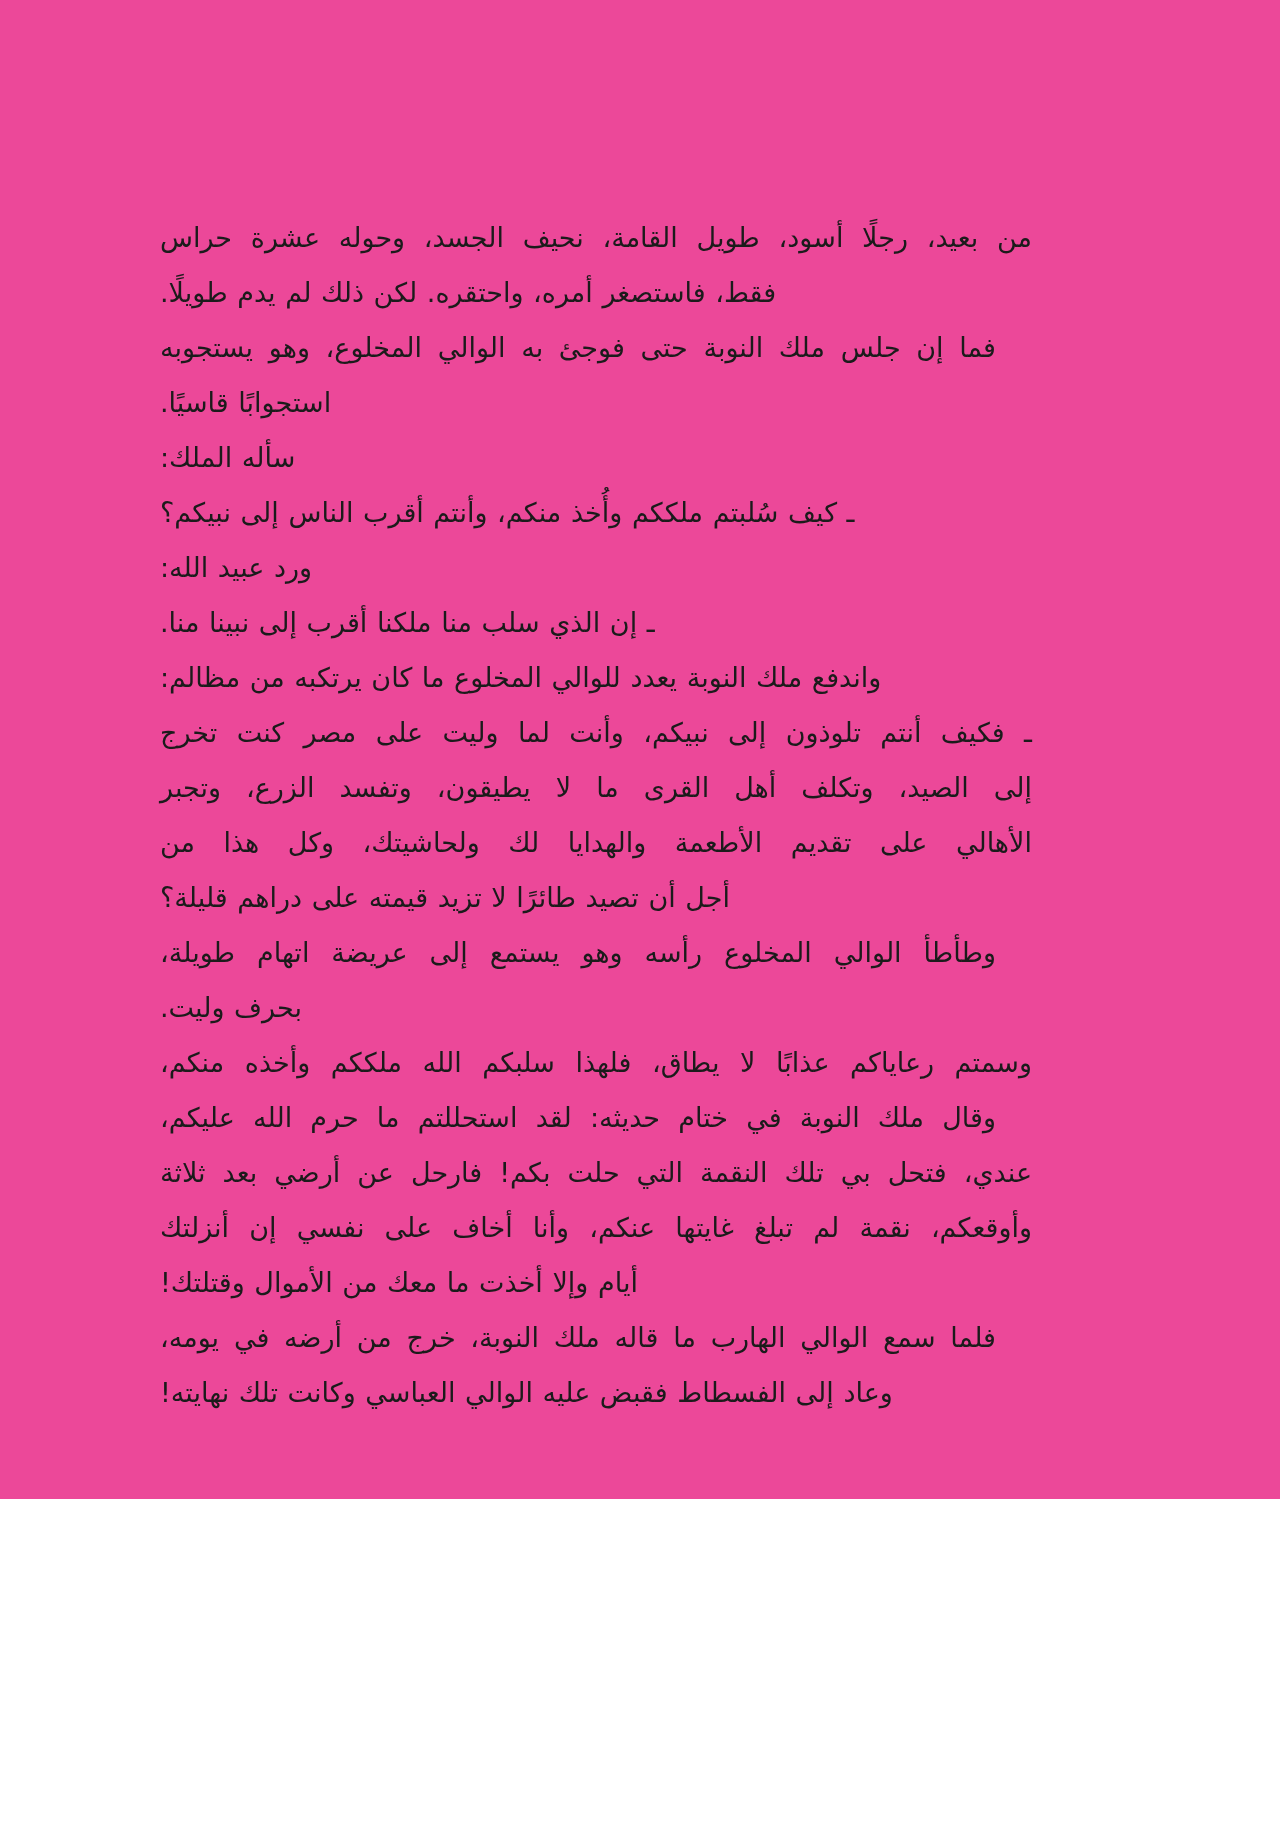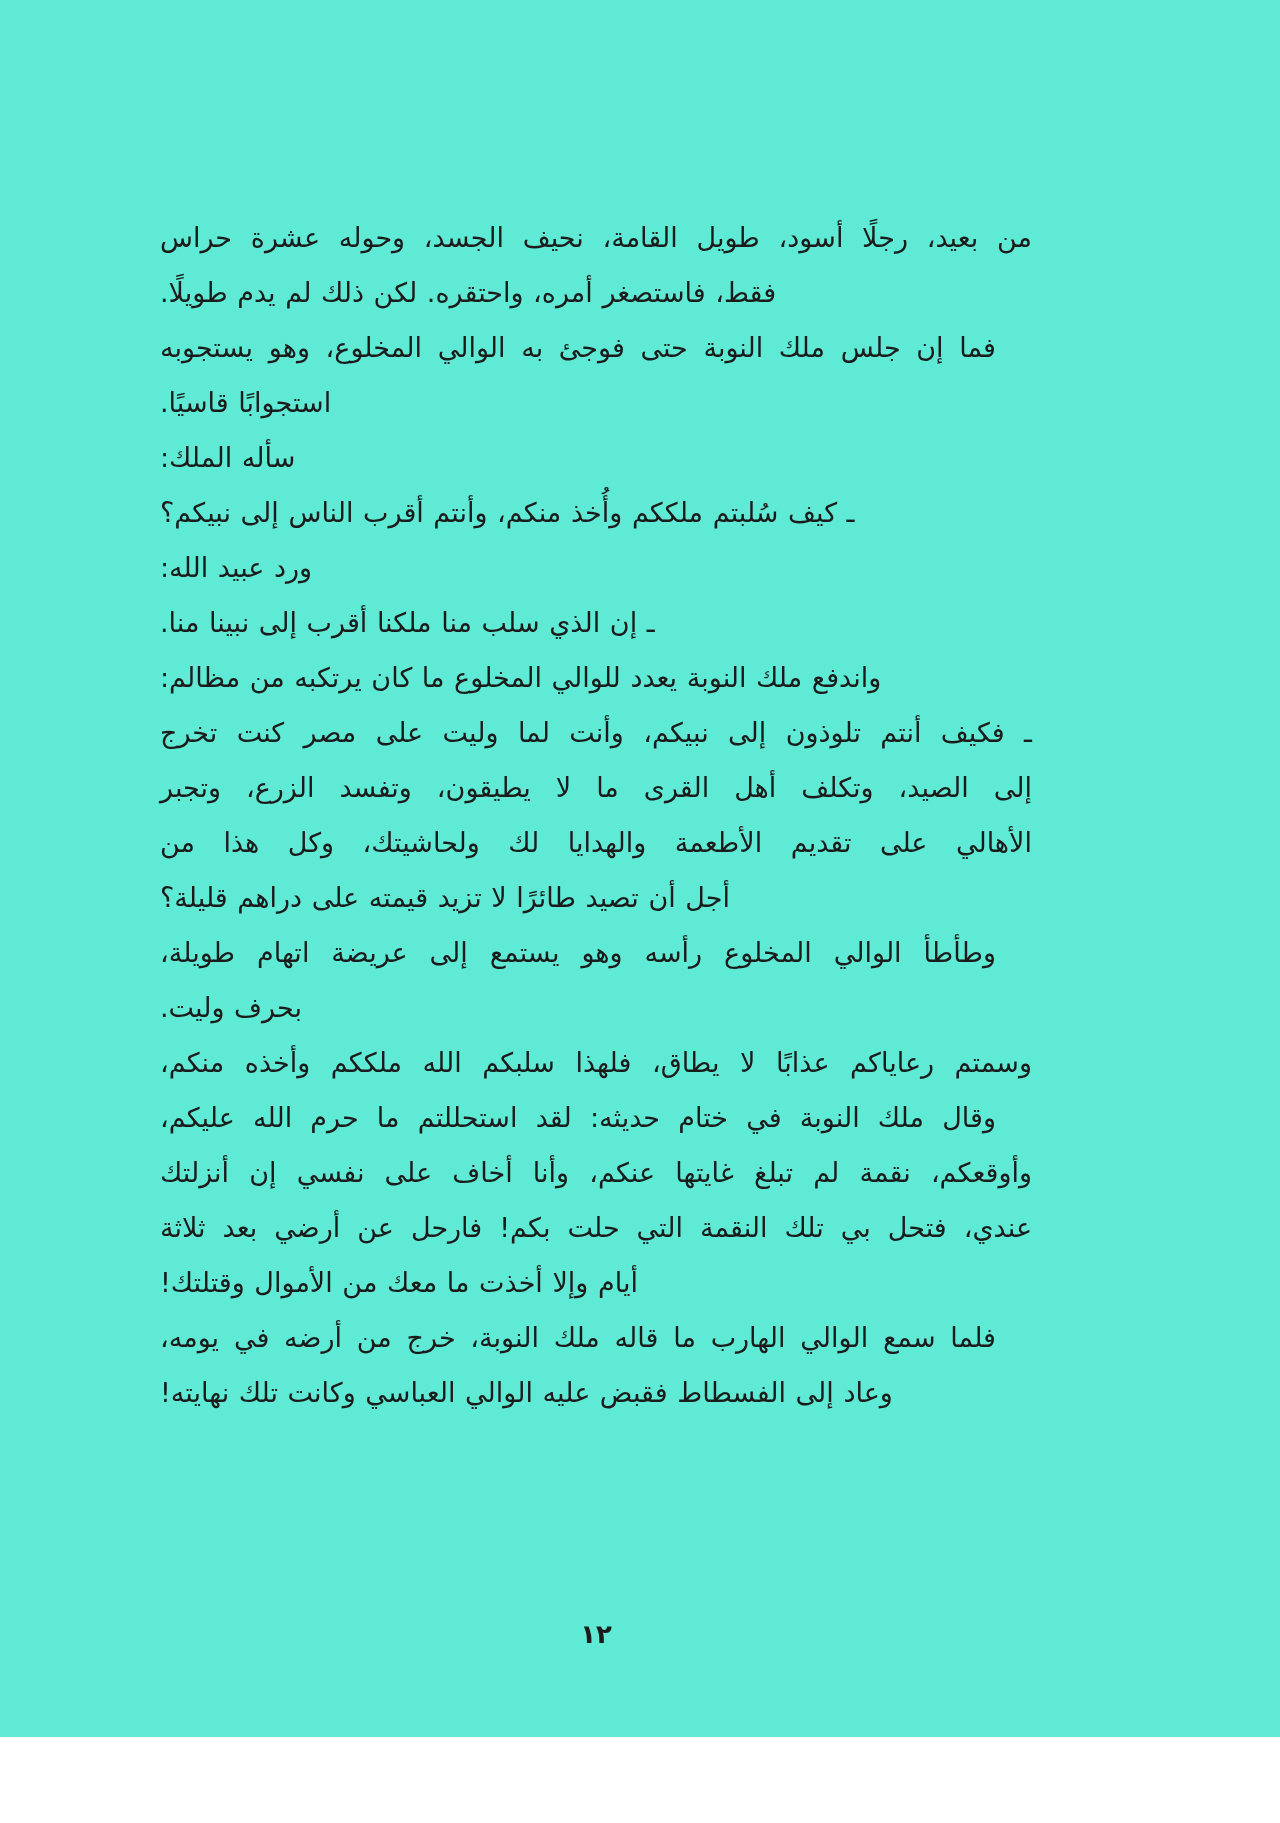--- a/index.html
+++ b/index.html
@@ -3,22 +3,22 @@
 <meta charset="utf-8">
 <style>
   html, body {
     margin: 0;
     padding: 0;
     background: #ffffff;
   }
   .book-page {
     position: relative;
     width: 1280px;
-    height: 1737px;
-    background: #5eead4;
+    height: 1499px;
+    background: #ec4899;
     overflow: hidden;
     font-family: "DejaVu Sans", sans-serif;
     color: #1b1b1b;
   }
   .text-block {
     position: absolute;
     top: 210px;
     left: 160px;
     right: 248px;
     direction: rtl;
@@ -76,22 +76,22 @@
     <div class="line">ـ إن الذي سلب منا ملكنا أقرب إلى نبينا منا.</div>
     <div class="line">واندفع ملك النوبة يعدد للوالي المخلوع ما كان يرتكبه من مظالم:</div>
     <div class="line full">ـ فكيف أنتم تلوذون إلى نبيكم، وأنت لما وليت على مصر كنت تخرج</div>
     <div class="line full">إلى الصيد، وتكلف أهل القرى ما لا يطيقون، وتفسد الزرع، وتجبر</div>
     <div class="line full">الأهالي على تقديم الأطعمة والهدايا لك ولحاشيتك، وكل هذا من</div>
     <div class="line">أجل أن تصيد طائرًا لا تزيد قيمته على دراهم قليلة؟</div>
     <div class="line full indent">وطأطأ الوالي المخلوع رأسه وهو يستمع إلى عريضة اتهام طويلة،</div>
     <div class="line">بحرف وليت.</div>
     <div class="line full">وسمتم رعاياكم عذابًا لا يطاق، فلهذا سلبكم الله ملككم وأخذه منكم،</div>
     <div class="line full indent">وقال ملك النوبة في ختام حديثه: لقد استحللتم ما حرم الله عليكم،</div>
+    <div class="line full">عندي، فتحل بي تلك النقمة التي حلت بكم! فارحل عن أرضي بعد ثلاثة</div>
     <div class="line full">وأوقعكم، نقمة لم تبلغ غايتها عنكم، وأنا أخاف على نفسي إن أنزلتك</div>
-    <div class="line full">عندي، فتحل بي تلك النقمة التي حلت بكم! فارحل عن أرضي بعد ثلاثة</div>
     <div class="line">أيام وإلا أخذت ما معك من الأموال وقتلتك!</div>
     <div class="line full indent">فلما سمع الوالي الهارب ما قاله ملك النوبة، خرج من أرضه في يومه،</div>
     <div class="line">وعاد إلى الفسطاط فقبض عليه الوالي العباسي وكانت تلك نهايته!</div>
   </div>
 
   <div class="page-number">١٢</div>
 
   <div class="corner-mark"></div>
 </div>
 

